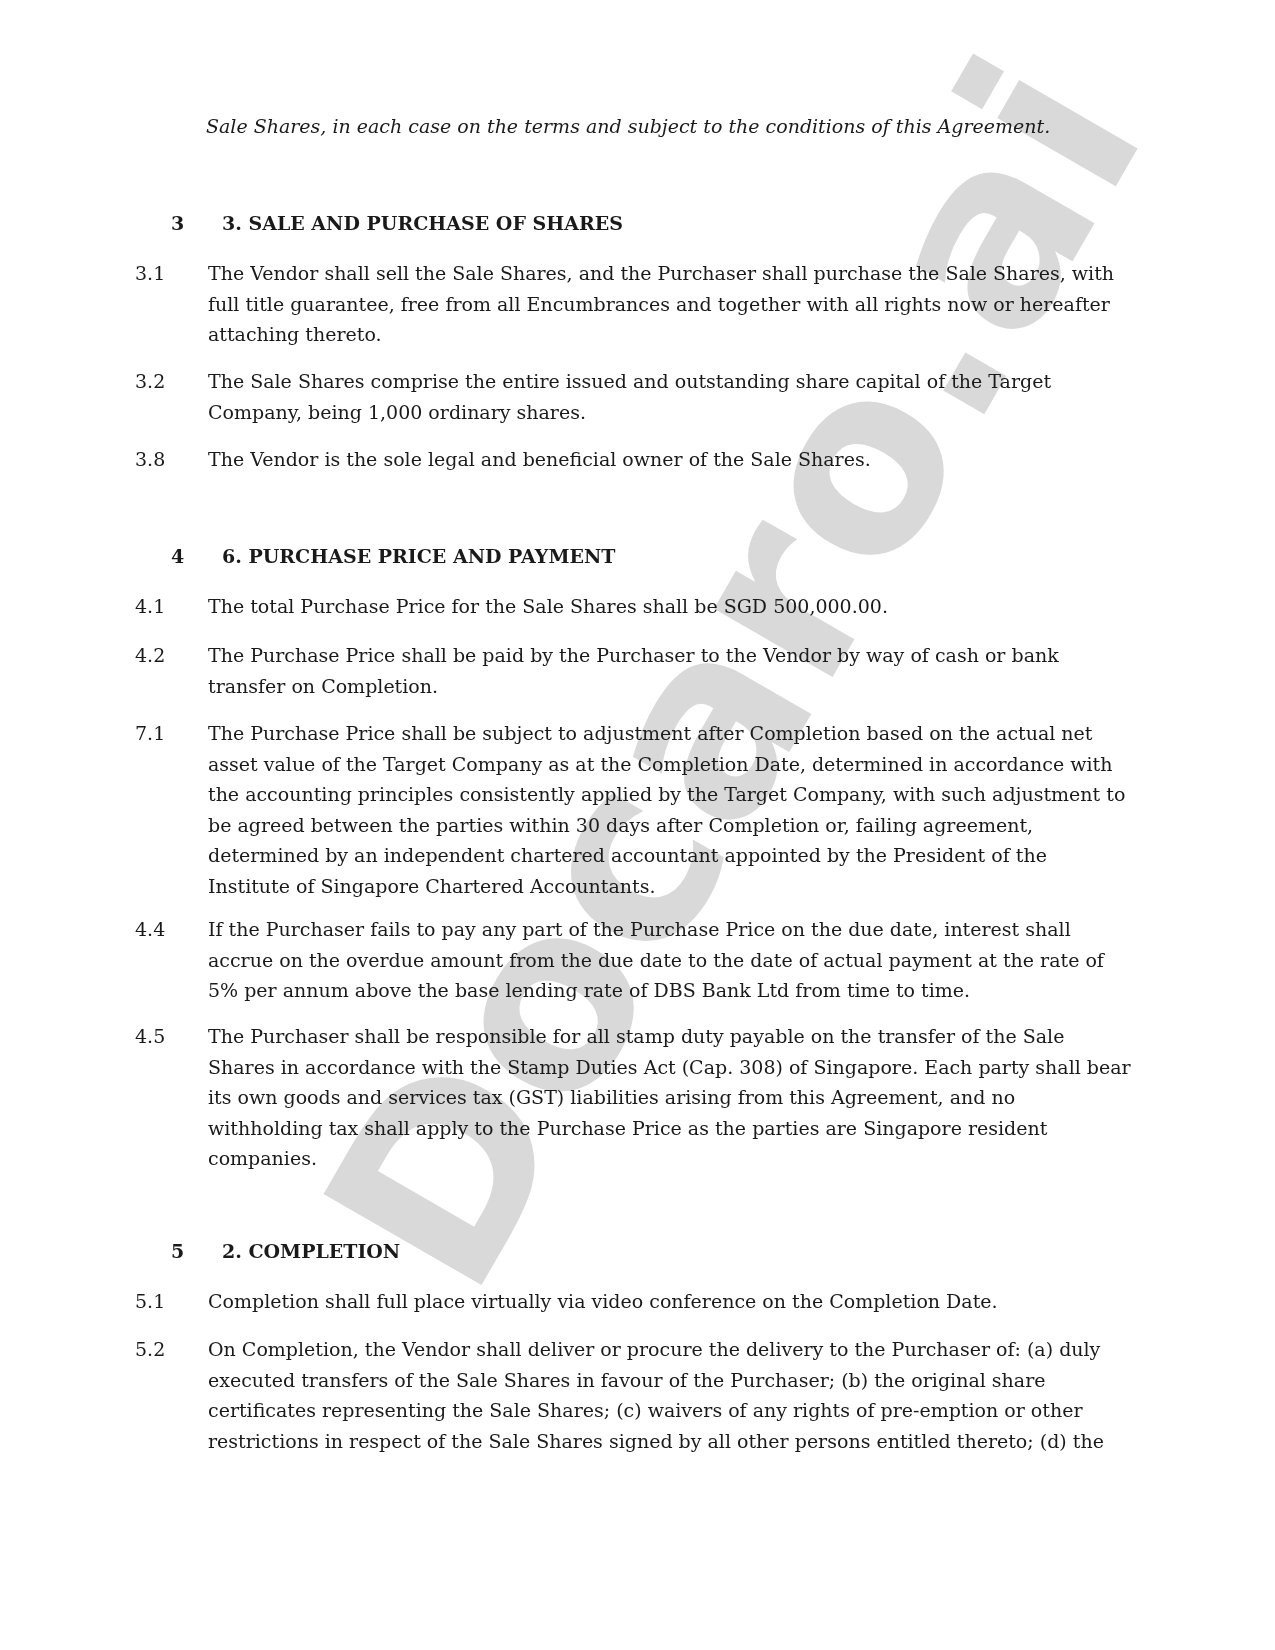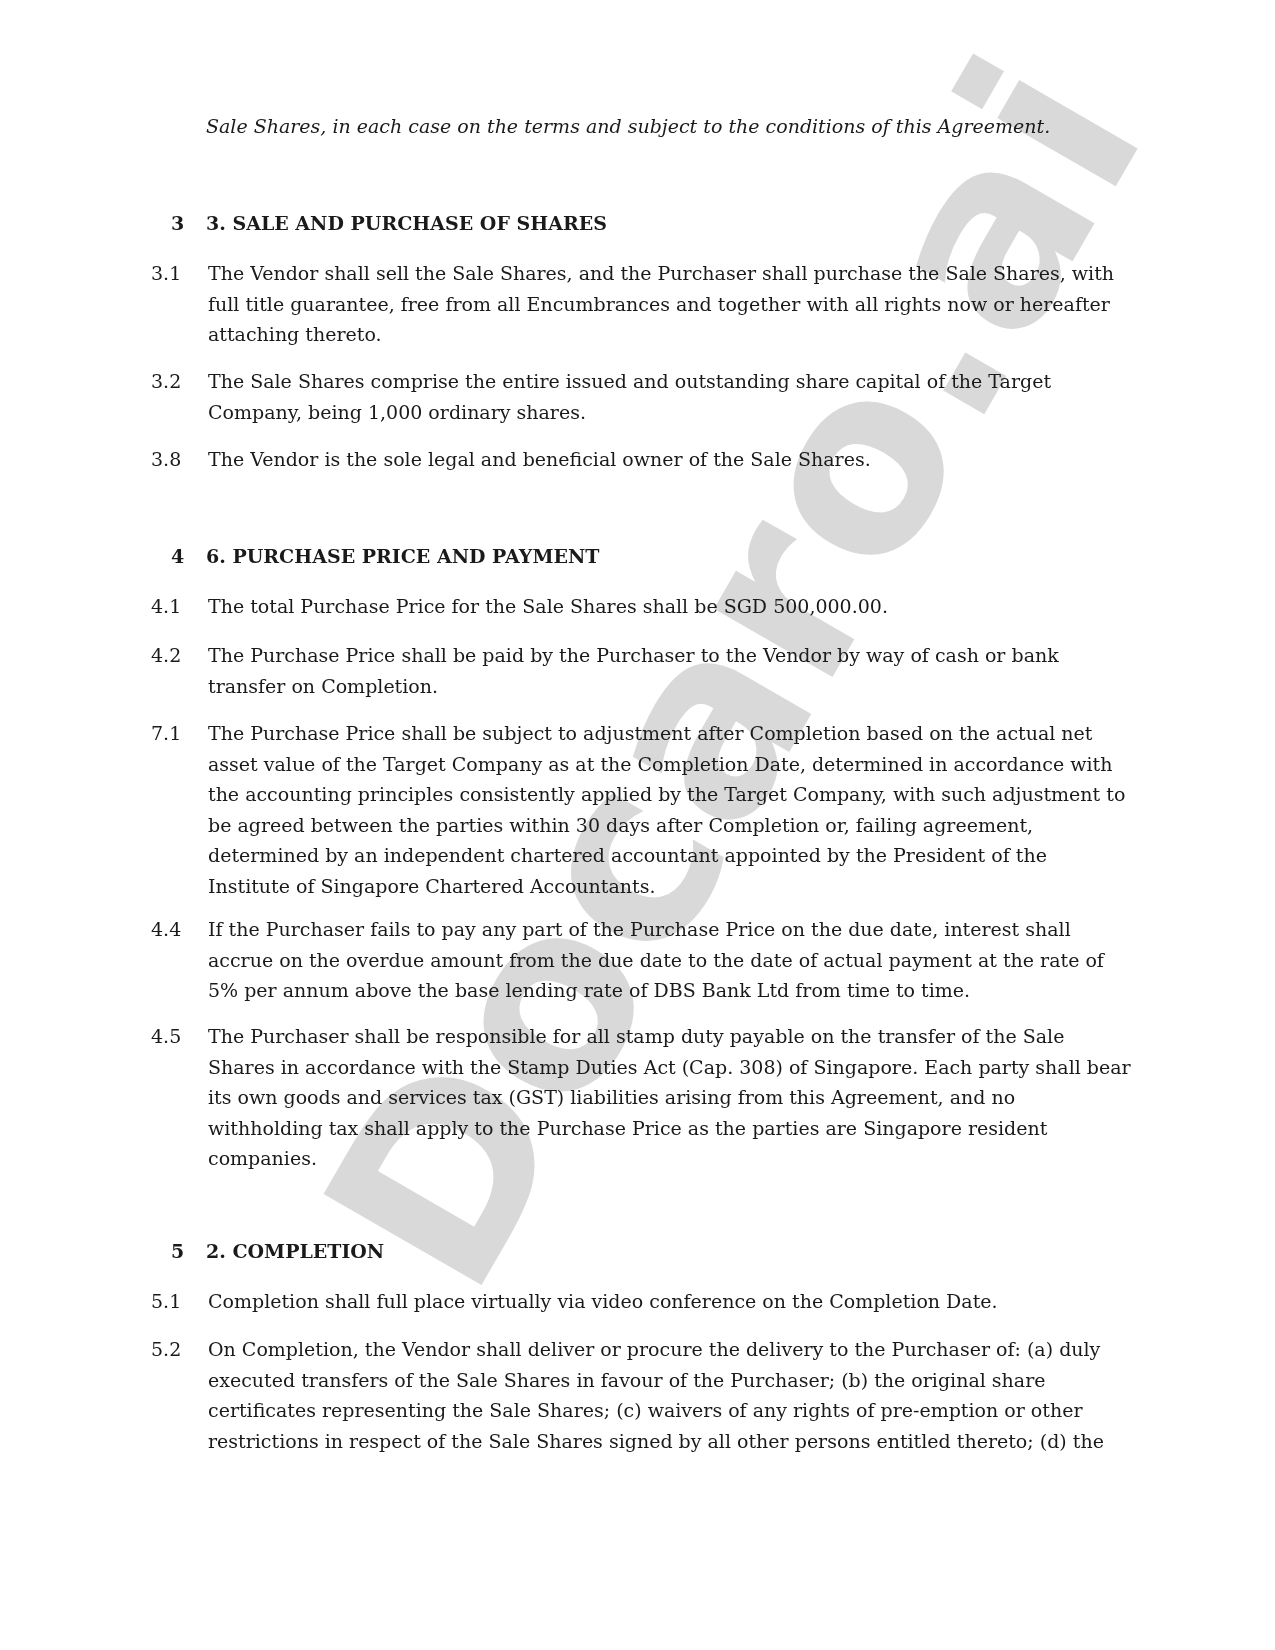--- a/index.html
+++ b/index.html
@@ -13,23 +13,23 @@
     position: absolute; left: 120px; top: 640px; width: 1100px;
     font-family: "DejaVu Sans", "Liberation Sans", sans-serif;
     font-weight: bold; font-size: 250px; color: #d9d9d9;
     transform: rotate(-60deg); transform-origin: center center;
     white-space: nowrap; z-index: 0; letter-spacing: 2px; text-align: center;
   }
   .content { position: absolute; left: 0; top: 0; width: 1275px; z-index: 1; font-size: 19px; line-height: 30.5px; }
   .para { position: absolute; left: 206px; width: 925px; font-style: italic; }
   .heading { position: absolute; left: 0; width: 1275px; font-weight: bold; }
   .heading .hnum { position: absolute; left: 171px; }
-  .heading .htxt { position: absolute; left: 206px; }
+  .heading .htxt { position: absolute; left: 222px; }
   .clause { position: absolute; left: 0; width: 1275px; }
-  .clause .cnum { position: absolute; left: 151px; }
+  .clause .cnum { position: absolute; left: 135px; }
   .clause .ctxt { position: absolute; left: 208px; width: 925px; }
 </style>
 </head>
 <body>
 
 <div class="page">
   <div class="watermark">Docaro.ai</div>
 
   <div class="content">
     <div class="para" style="top:111px;">Sale Shares, in each case on the terms and subject to the conditions of this Agreement.</div>

